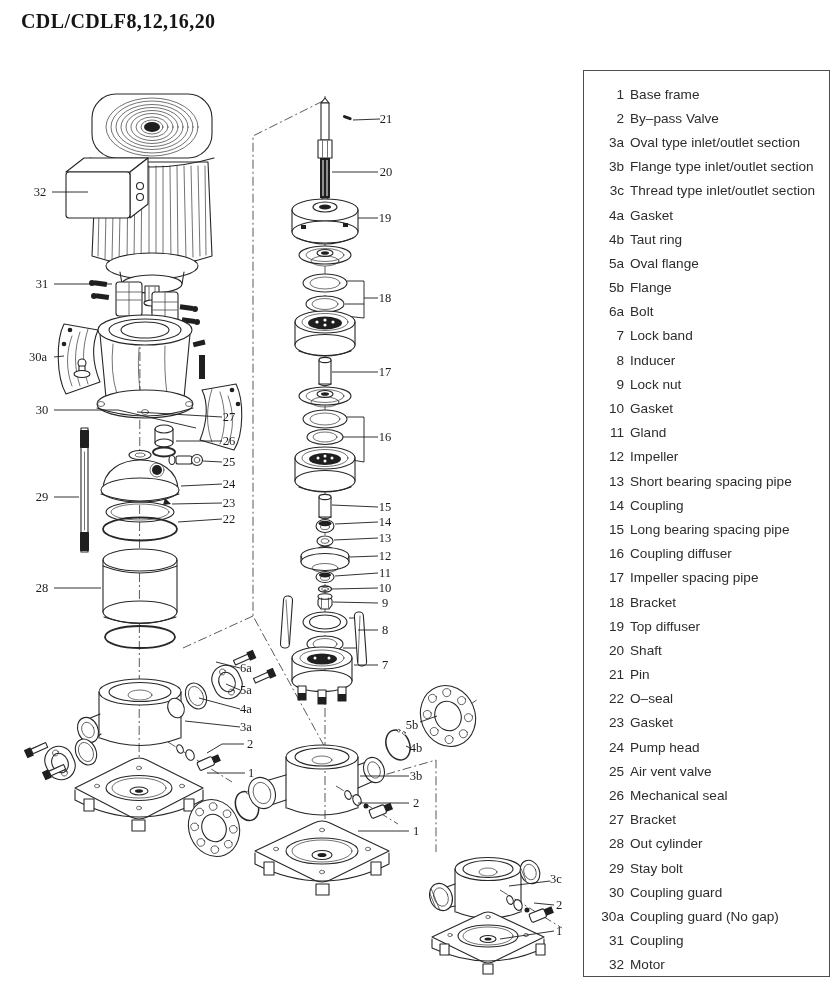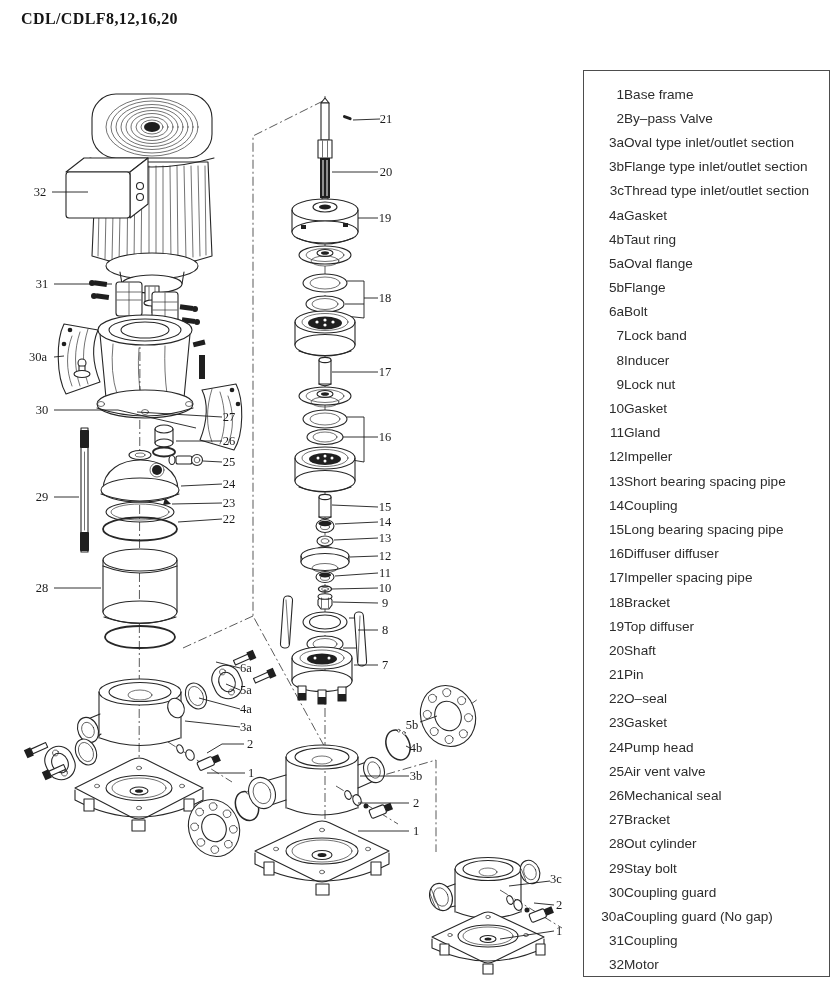--- a/index.html
+++ b/index.html
@@ -1,26 +1,26 @@
 <!DOCTYPE html>
 <html><head>
 <meta charset="utf-8">
 <style>
   html,body{margin:0;padding:0;}
   body{width:834px;height:1000px;background:#ffffff;position:relative;
        font-family:"Liberation Sans",sans-serif;overflow:hidden;}
   .title{position:absolute;left:21px;top:10px;font-family:"Liberation Serif",serif;
-         font-weight:bold;font-size:16px;color:#151515;letter-spacing:.4px;}
+         font-weight:bold;font-size:20px;color:#151515;letter-spacing:.4px;}
   .diagram{position:absolute;left:0;top:0;width:580px;height:1000px;}
   .parts-list{position:absolute;left:583px;top:70px;width:247px;height:907px;
               border:1.4px solid #4d4d4d;box-sizing:border-box;background:#fff;
               padding:11px 6px 0 10px;}
   .prow{display:flex;align-items:center;height:24.2px;color:#2d2d2d;font-size:13.6px;}
   .pnum{width:30px;text-align:right;flex:none;}
-  .pname{white-space:nowrap;}
+  .pname{margin-left:6px;white-space:nowrap;}
   
   .ln{fill:none;stroke:#272727;stroke-width:1.1;stroke-linecap:round;stroke-linejoin:round;}
   .fw{fill:#ffffff;stroke:#272727;stroke-width:1.1;stroke-linejoin:round;}
   .fd{fill:#1f1f1f;stroke:none;}
   .thin{stroke-width:.65;}
   .thick{stroke-width:1.8;}
   .dash{fill:none;stroke:#3c3c3c;stroke-width:.85;stroke-dasharray:9 3 2 3;}
   .leader{fill:none;stroke:#1c1c1c;stroke-width:.9;}
   text.callout{font-family:"Liberation Serif",serif;font-size:12.5px;fill:#1b1b1b;text-anchor:middle;}
 </style>
@@ -728,21 +728,21 @@
     <span class="pname">Coupling</span>
   </div>
 
   <div class="prow">
     <span class="pnum">15</span>
     <span class="pname">Long bearing spacing pipe</span>
   </div>
 
   <div class="prow">
     <span class="pnum">16</span>
-    <span class="pname">Diffuser diffuser</span>
+    <span class="pname">Coupling diffuser</span>
   </div>
 
   <div class="prow">
     <span class="pnum">17</span>
     <span class="pname">Impeller spacing pipe</span>
   </div>
 
   <div class="prow">
     <span class="pnum">18</span>
     <span class="pname">Bracket</span>

